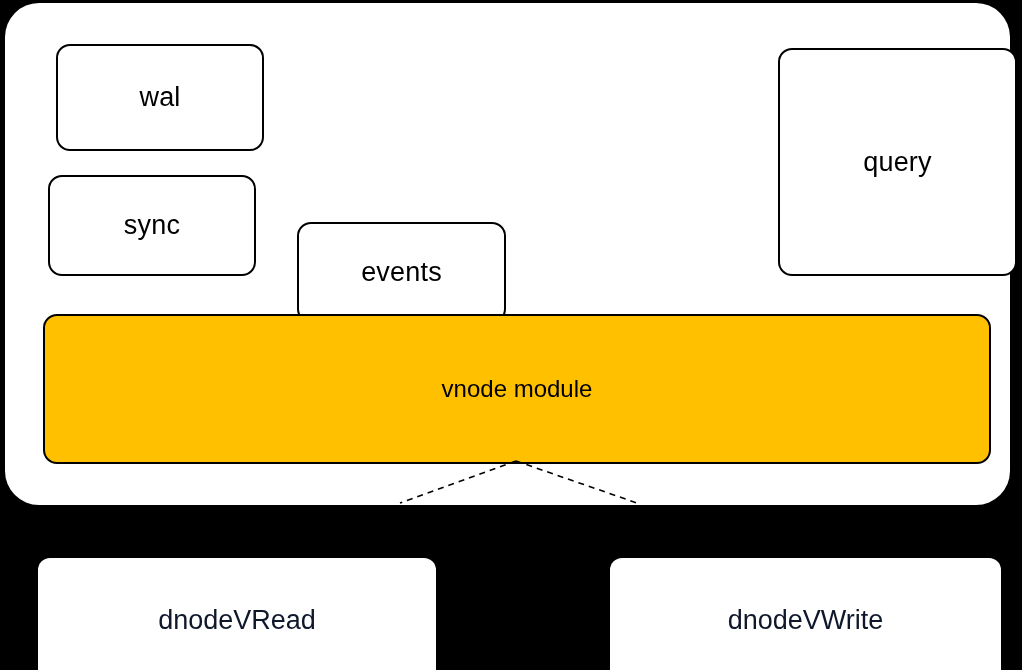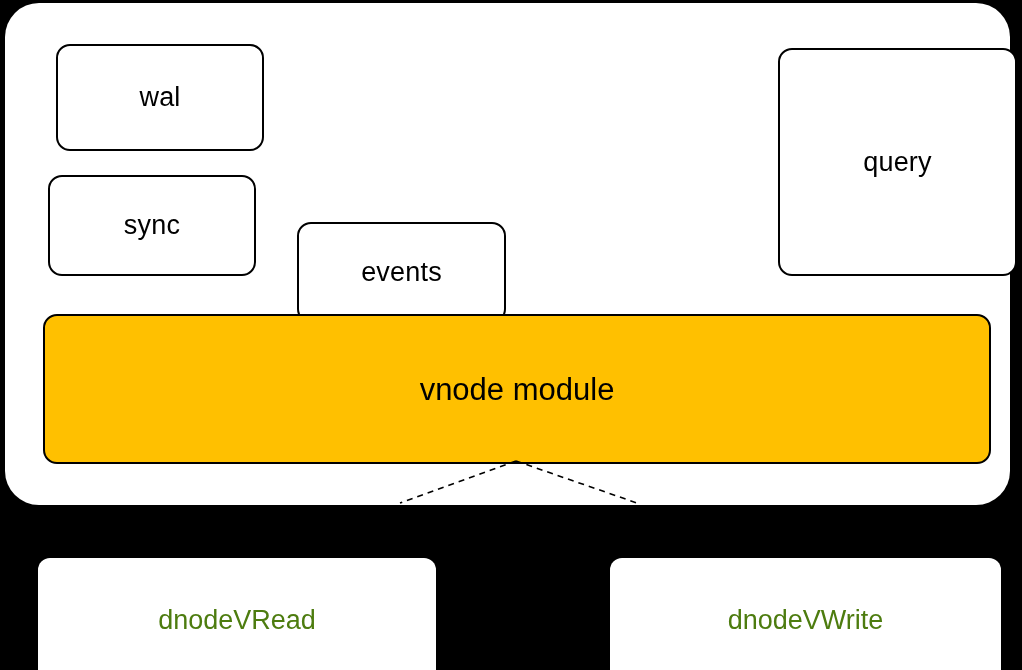--- a/index.html
+++ b/index.html
@@ -66,21 +66,21 @@
     box-sizing: border-box;
     background: #FFC000;
     border: 2px solid #000000;
     border-radius: 14px;
     display: flex;
     align-items: center;
     justify-content: center;
   }
   .vnode-module .mod-label {
     color: #000000;
-    font-size: 31px;
+    font-size: 24px;
     line-height: 1;
     white-space: nowrap;
   }
 
   
   .connectors {
     position: absolute;
     left: 0;
     top: 0;
     width: 1022px;
@@ -92,21 +92,21 @@
   .dnode-box {
     position: absolute;
     box-sizing: border-box;
     background: #ffffff;
     border-radius: 12px;
     display: flex;
     align-items: center;
     justify-content: center;
   }
   .dnode-box .dnode-label {
-    color: #4d7c0f;
+    color: #0f172a;
     font-size: 27px;
     line-height: 1;
     white-space: nowrap;
   }
   .box-vread  { left: 38px;  top: 558px; width: 398px; height: 125px; }
   .box-vwrite { left: 610px; top: 558px; width: 391px; height: 125px; }
 </style>
 </head>
 <body>
 

